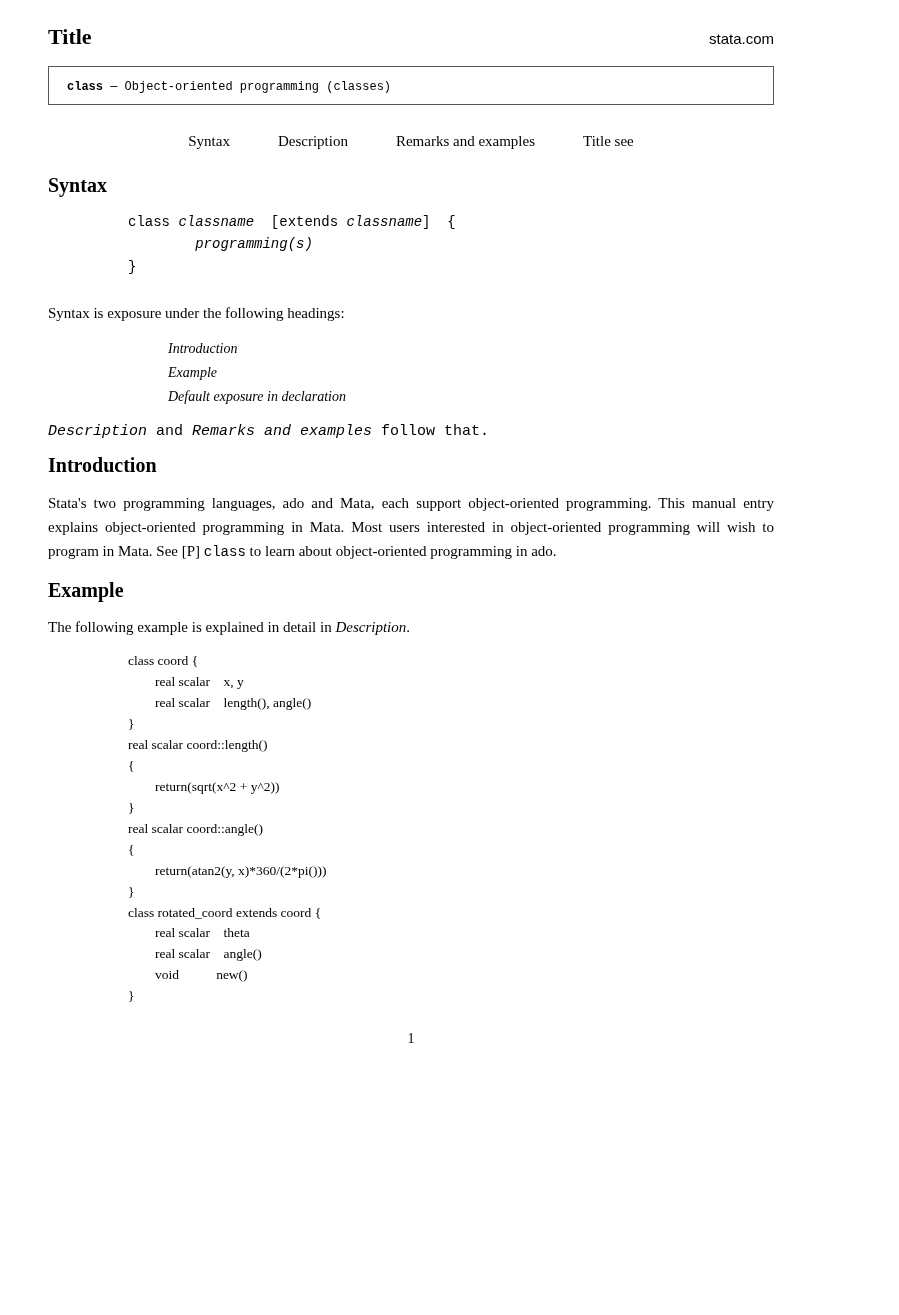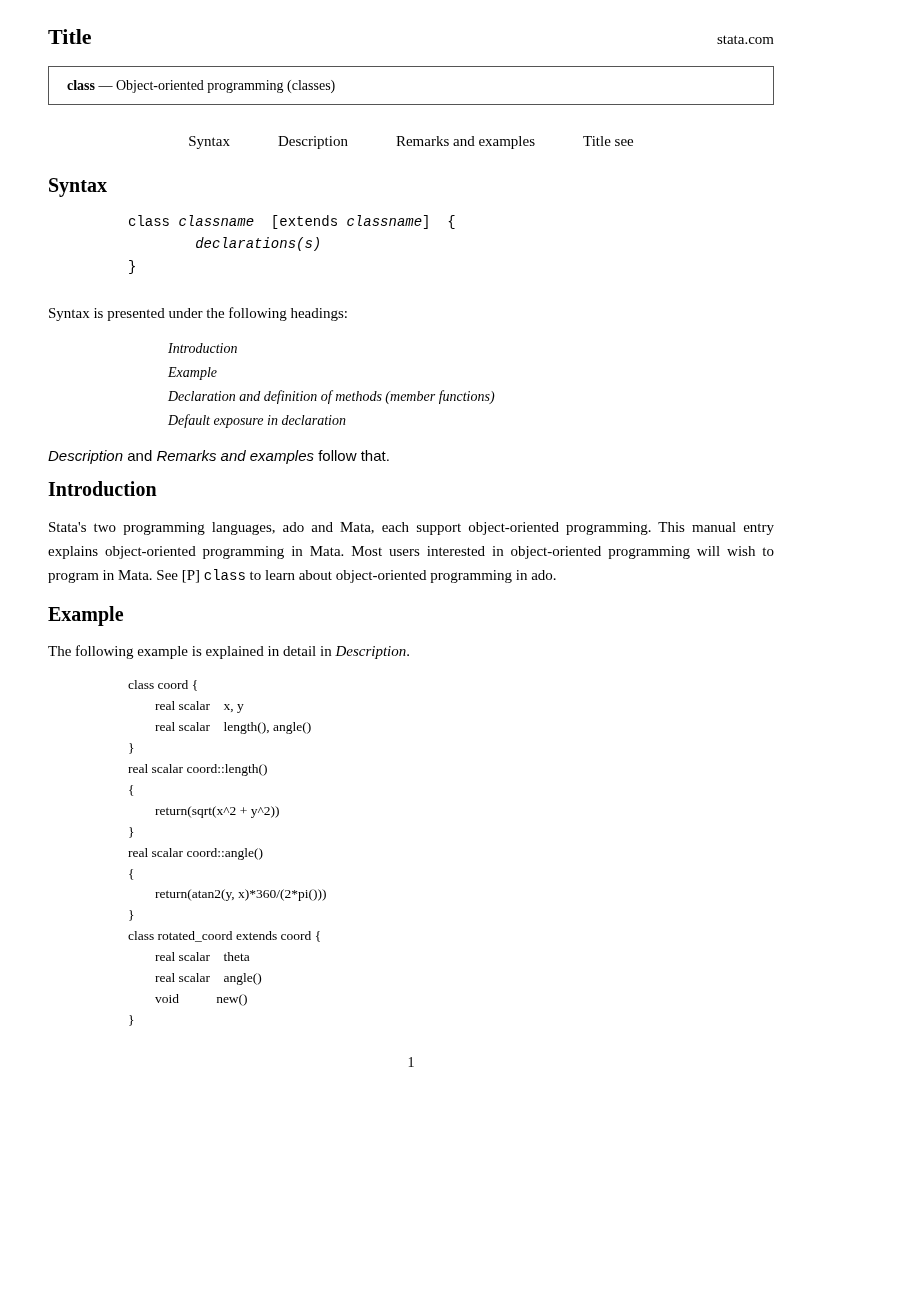--- a/index.html
+++ b/index.html
@@ -27,35 +27,35 @@
       align-items: baseline;
       margin-bottom: 16px;
     }
     .page-title {
       font-size: 22px;
       font-weight: bold;
       font-family: "Times New Roman", Times, serif;
     }
     .stata-com {
       font-size: 15px;
-      font-family: Liberation Serif, serif;
+      font-family: Liberation Sans, sans-serif;
       text-align: right;
     }
 
     
     .class-box {
       border: 1px solid #555;
       padding: 10px 18px;
       margin-bottom: 20px;
       display: inline-block;
       width: 100%;
     }
     .class-box-text {
-      font-size: 14px;
-      font-family: Liberation Serif, serif;
+      font-size: 12px;
+      font-family: Liberation Mono, monospace;
     }
     .class-box-text strong {
       font-weight: bold;
     }
 
     
     .nav-tabs {
       display: flex;
       justify-content: center;
       gap: 48px;
@@ -105,21 +105,21 @@
     .indented-list .list-item {
       font-style: italic;
       font-size: 14px;
       font-family: "Times New Roman", Times, serif;
       display: block;
     }
 
     
     .follow-text {
       font-size: 15px;
-      font-family: Liberation Sans, sans-serif;
+      font-family: Liberation Mono, monospace;
       margin-bottom: 14px;
     }
     .follow-text em {
       font-style: italic;
     }
 
     
     .code-block {
       font-family: Liberation Serif, serif;
       font-size: 13.5px;
@@ -180,30 +180,29 @@
     <span class="nav-tab">Remarks and examples</span>
     <span class="nav-tab">Title see</span>
   </div>
 
   
   <div class="section">
     <div class="section-heading">Syntax</div>
 
     <div class="syntax-block">
       <span>class <em>classname</em> &nbsp;[extends <em>classname</em>] &nbsp;{</span><br>
-      <span>&nbsp;&nbsp;&nbsp;&nbsp;&nbsp;&nbsp;&nbsp;&nbsp;<em>declarations(s)</em></span><br>
+      <span>&nbsp;&nbsp;&nbsp;&nbsp;&nbsp;&nbsp;&nbsp;&nbsp;<em>programming(s)</em></span><br>
       <span>}</span>
     </div>
 
-    <div class="body-text">Syntax is presented under the following headings:</div>
+    <div class="body-text">Syntax is exposure under the following headings:</div>
 
     <div class="indented-list">
       <span class="list-item">Introduction</span>
       <span class="list-item">Example</span>
-      <span class="list-item">Declaration and definition of methods (member functions)</span>
       <span class="list-item">Default exposure in declaration</span>
     </div>
 
     <div class="follow-text">
       <em>Description</em><span> and </span><em>Remarks and examples</em><span> follow that.</span>
     </div>
   </div>
 
   
   <div class="section">

